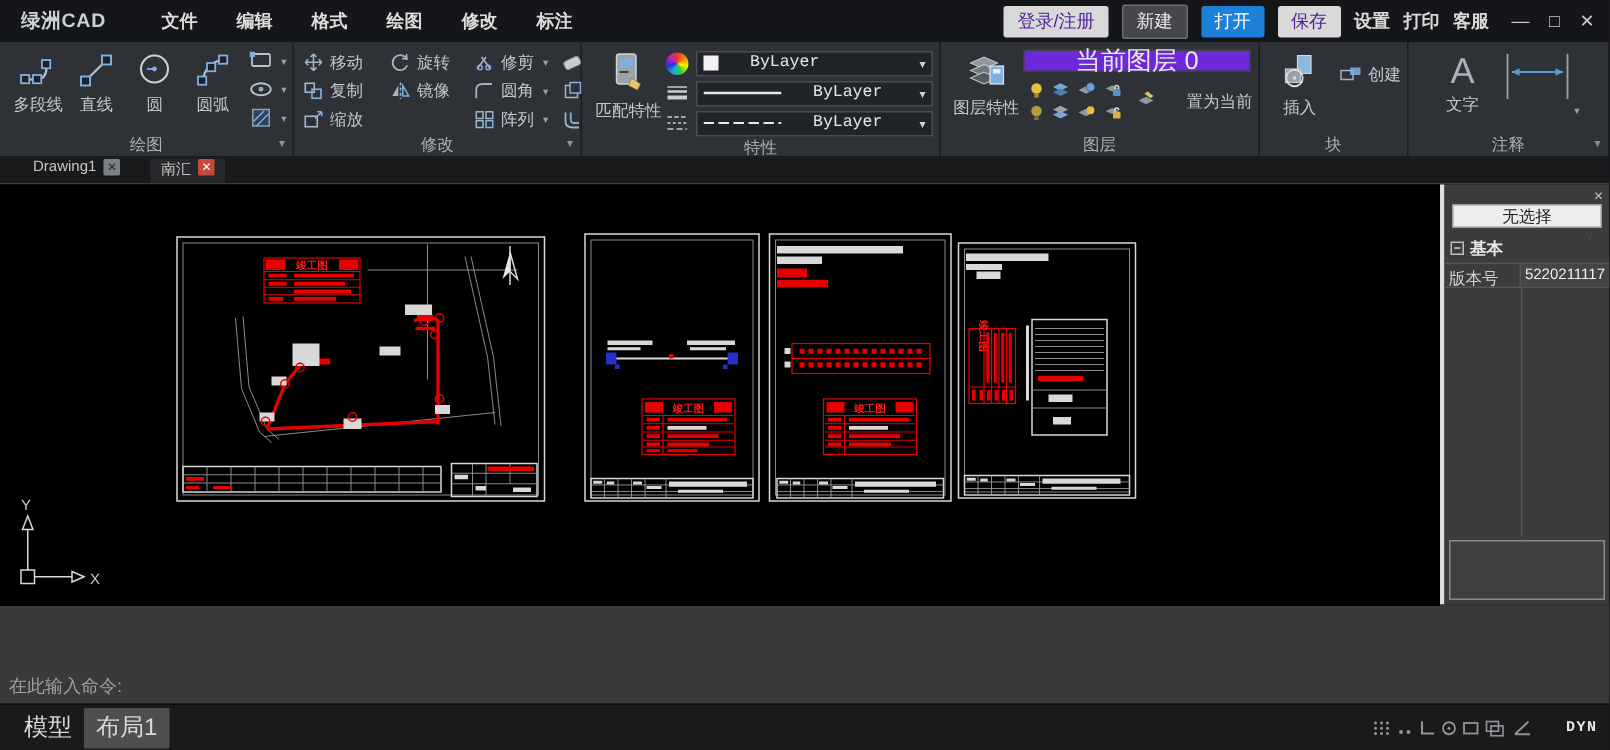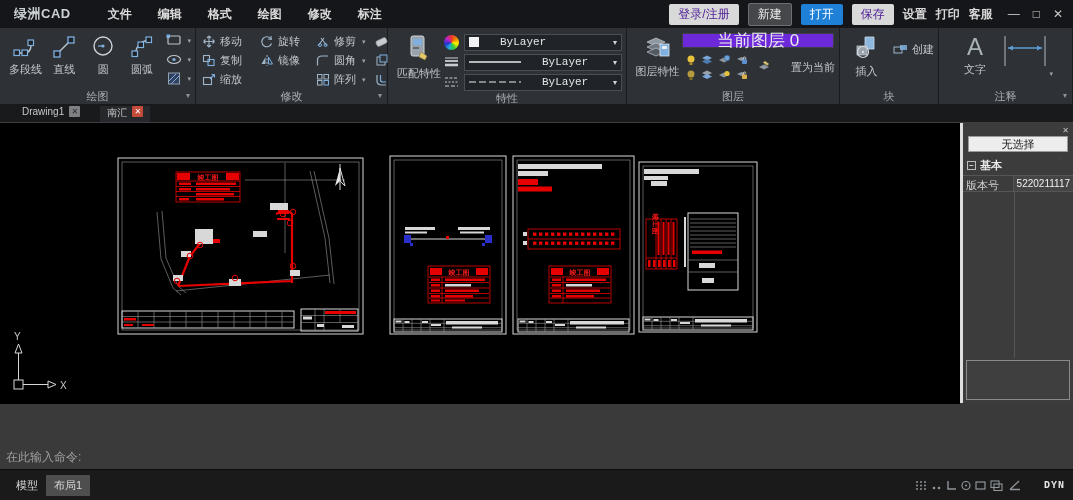--- a/index.html
+++ b/index.html
@@ -77,21 +77,21 @@
   .pal-empty { flex: 1; display: flex; }
   .pal-empty .l { width: 52px; border-right: 1px solid #555; }
   .preview-box { height: 40px; margin: 2px 3px 3px 3px; border: 1px solid #8a8a8a; background: #3f3f3f; }
 
   
   .cmdarea { height: 66px; background: #3a3a3a; display: flex; flex-direction: column; justify-content: flex-end; flex: 0 0 auto; }
   .cmdline { color: #9f9f9f; font-size: 12px; padding: 0 6px 3px 6px; }
 
   
   .statusbar { height: 31px; background: #1a1a1a; display: flex; align-items: center; flex: 0 0 auto; padding: 0 8px; border-top: 1px solid #0c0c0c; }
-  .sb-tab { font-size: 11px; color: #d8d8d8; padding: 3px 8px; }
+  .sb-tab { font-size: 16px; color: #d8d8d8; padding: 3px 8px; }
   .sb-tab.active { background: #4e4e4e; border-radius: 1px; }
   .sb-right { margin-left: auto; display: flex; align-items: center; gap: 12px; }
   .dyn { color: #e8e8e8; font-size: 10px; font-weight: bold; letter-spacing: 1px; font-family: "Liberation Mono", "DejaVu Sans Mono", monospace; }
 
   svg .w { stroke: #d8d8d8; fill: none; stroke-width: 1; }
   svg .wf { fill: #d8d8d8; }
   svg .g { stroke: #9a9a9a; fill: none; stroke-width: .6; }
   svg .r { stroke: #e60000; fill: none; stroke-width: .8; }
   svg .rf { fill: #e60000; }
   svg .rt { fill: #ff1a1a; font-size: 7px; font-weight: bold; text-anchor: middle; }

